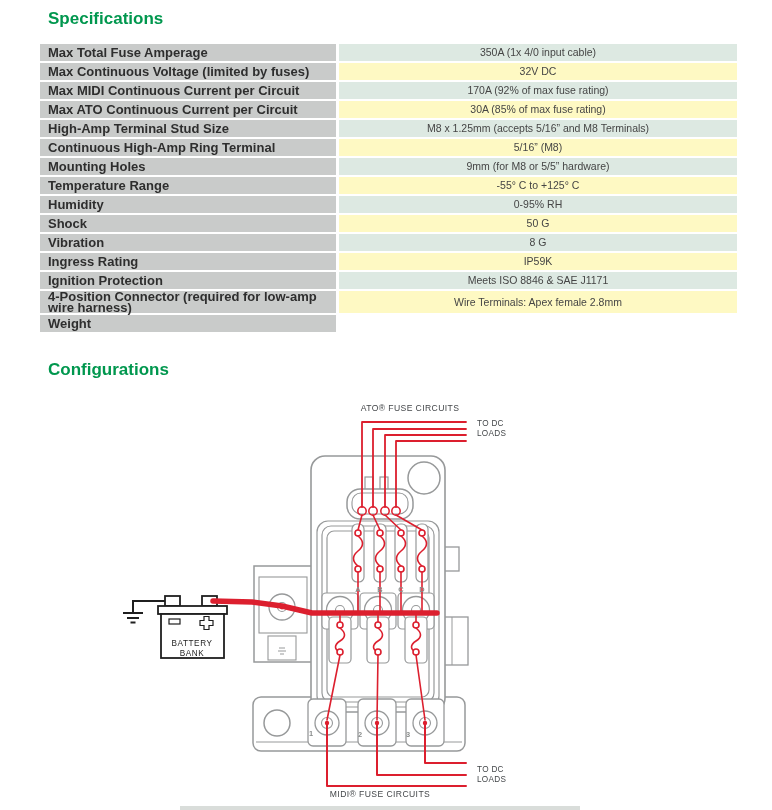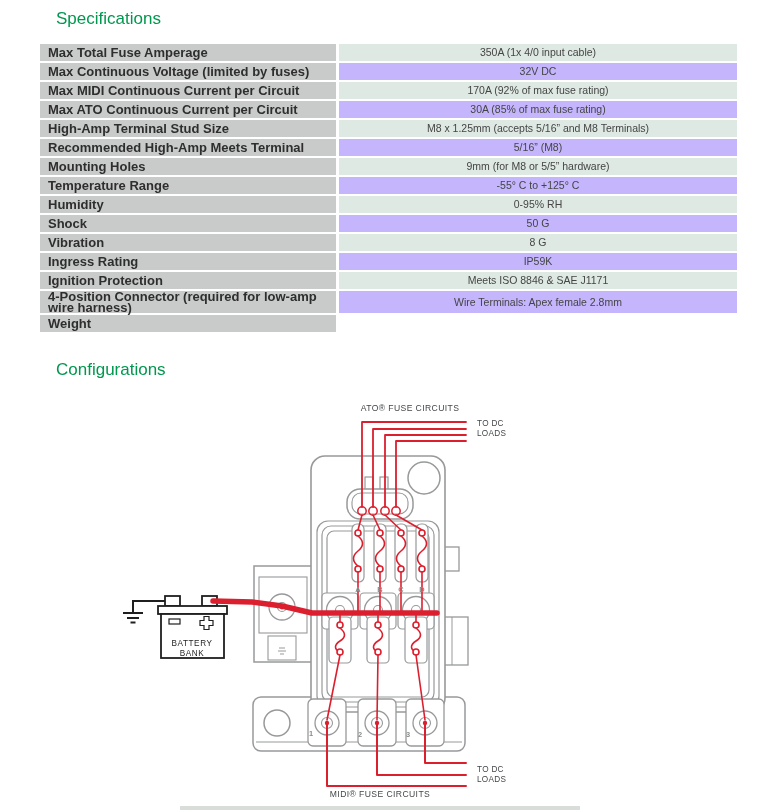--- a/index.html
+++ b/index.html
@@ -1,29 +1,29 @@
 <!DOCTYPE html>
 <html><head>
 <meta charset="utf-8">
 <style>
   html,body{margin:0;padding:0;background:#fff;}
   .page{position:relative;width:772px;height:810px;background:#fff;overflow:hidden;
         font-family:"Liberation Sans",sans-serif;}
-  .section-title{position:absolute;left:56px;font-size:17px;font-weight:normal;color:#00974e;}
+  .section-title{position:absolute;left:48px;font-size:17px;font-weight:bold;color:#00974e;}
   #spec-title{top:9px;}
   #config-title{top:360px;}
   .spec-table{position:absolute;left:40px;top:44px;width:697px;}
   .spec-row{display:flex;margin-bottom:2px;min-height:17px;}
   .label-cell{width:296px;box-sizing:border-box;background:#c9cbca;margin-right:3px;
               font-size:13px;font-weight:bold;color:#2e2e2e;
               display:flex;align-items:center;padding-left:8px;line-height:11px;}
   .value-cell{flex:1;background:#dde9e2;font-size:10.5px;color:#454545;line-height:12.5px;
               display:flex;flex-direction:column;justify-content:center;align-items:center;
               text-align:center;padding:2px 20px;box-sizing:border-box;}
-  .value-cell.alt{background:#c4b5fd;}
+  .value-cell.alt{background:#fef9c3;}
   .diagram{position:absolute;left:0;top:390px;width:772px;height:420px;}
   svg text{font-family:"Liberation Sans",sans-serif;}
   .dlabel{font-size:8.6px;fill:#44474a;letter-spacing:.4px;}
   .dsmall{font-size:8.2px;fill:#44474a;letter-spacing:.3px;}
   .fletter{font-size:7.4px;font-weight:bold;fill:#8a8d8c;}
   .bat-txt{font-size:8.2px;fill:#1f1f1f;letter-spacing:.6px;}
   .outline{stroke:#97999a;fill:#ffffff;}
   .noFill{stroke:#97999a;fill:none;}
   .red{stroke:#dc1f2e;fill:none;}
 </style>
@@ -64,21 +64,21 @@
     </div>
 
     <div class="spec-row">
       <div class="label-cell">High-Amp Terminal Stud Size</div>
       <div class="value-cell">
           <div>M8 x 1.25mm (accepts 5/16” and M8 Terminals)</div>
         </div>
     </div>
 
     <div class="spec-row">
-      <div class="label-cell">Recommended High-Amp Meets Terminal</div>
+      <div class="label-cell">Continuous High-Amp Ring Terminal</div>
       <div class="value-cell alt">
           <div>5/16” (M8)</div>
         </div>
     </div>
 
     <div class="spec-row">
       <div class="label-cell">Mounting Holes</div>
       <div class="value-cell">
           <div>9mm (for M8 or 5/5” hardware)</div>
         </div>

